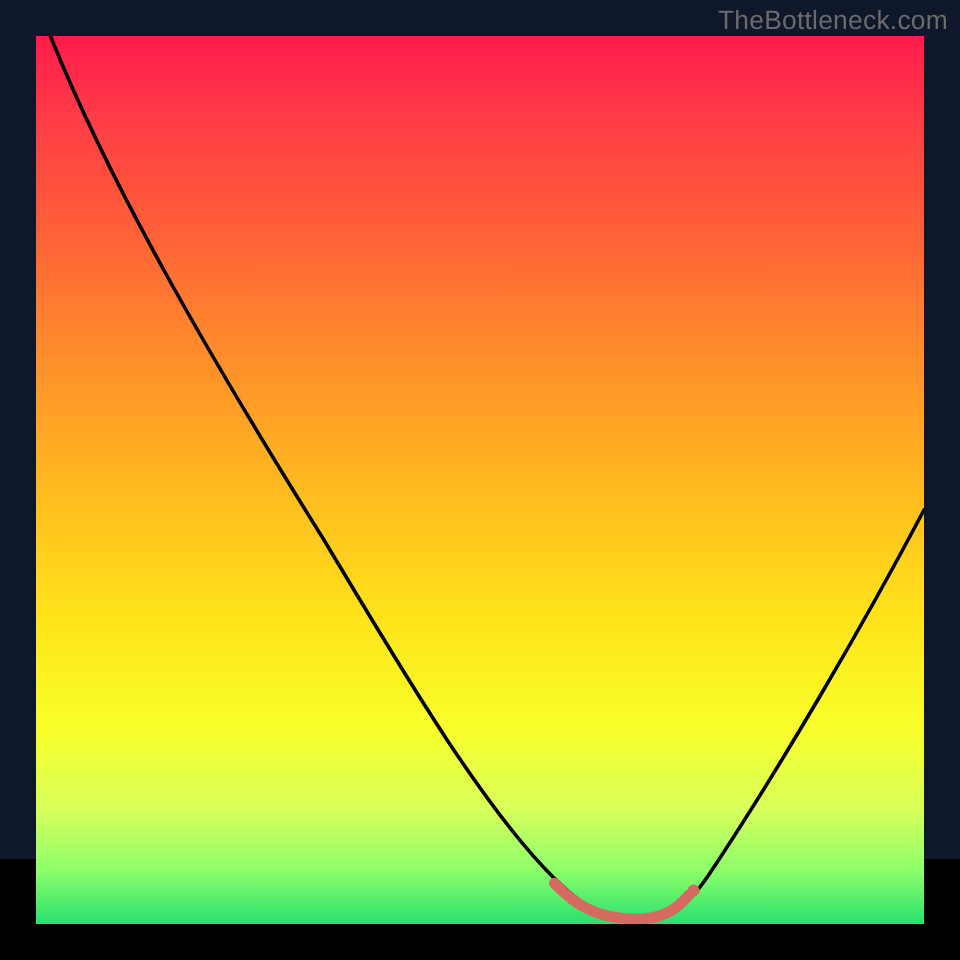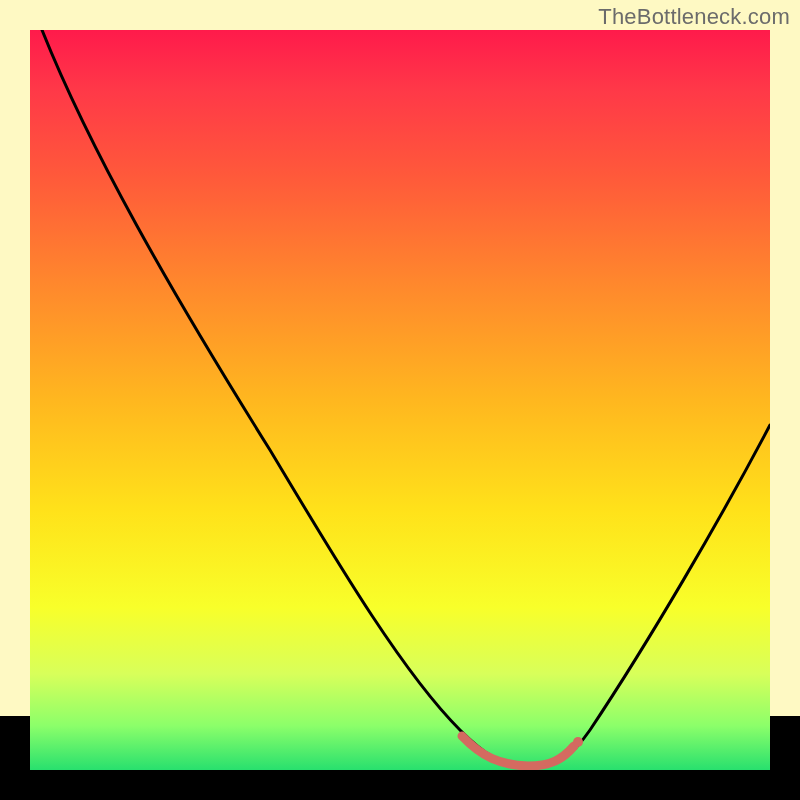--- a/index.html
+++ b/index.html
@@ -8,21 +8,21 @@
     width: 800px;
     height: 800px;
     background: #000;
     overflow: hidden;
     font-family: Arial, Helvetica, sans-serif;
   }
   .frame {
     position: relative;
     width: 800px;
     height: 716px;
-    background: #fef9c3;
+    background: #0f172a;
   }
   .watermark {
     position: absolute;
     top: 4px;
     right: 10px;
     color: #6b6b6b;
     font-size: 22px;
     font-weight: 500;
     letter-spacing: 0.2px;
     z-index: 10;

